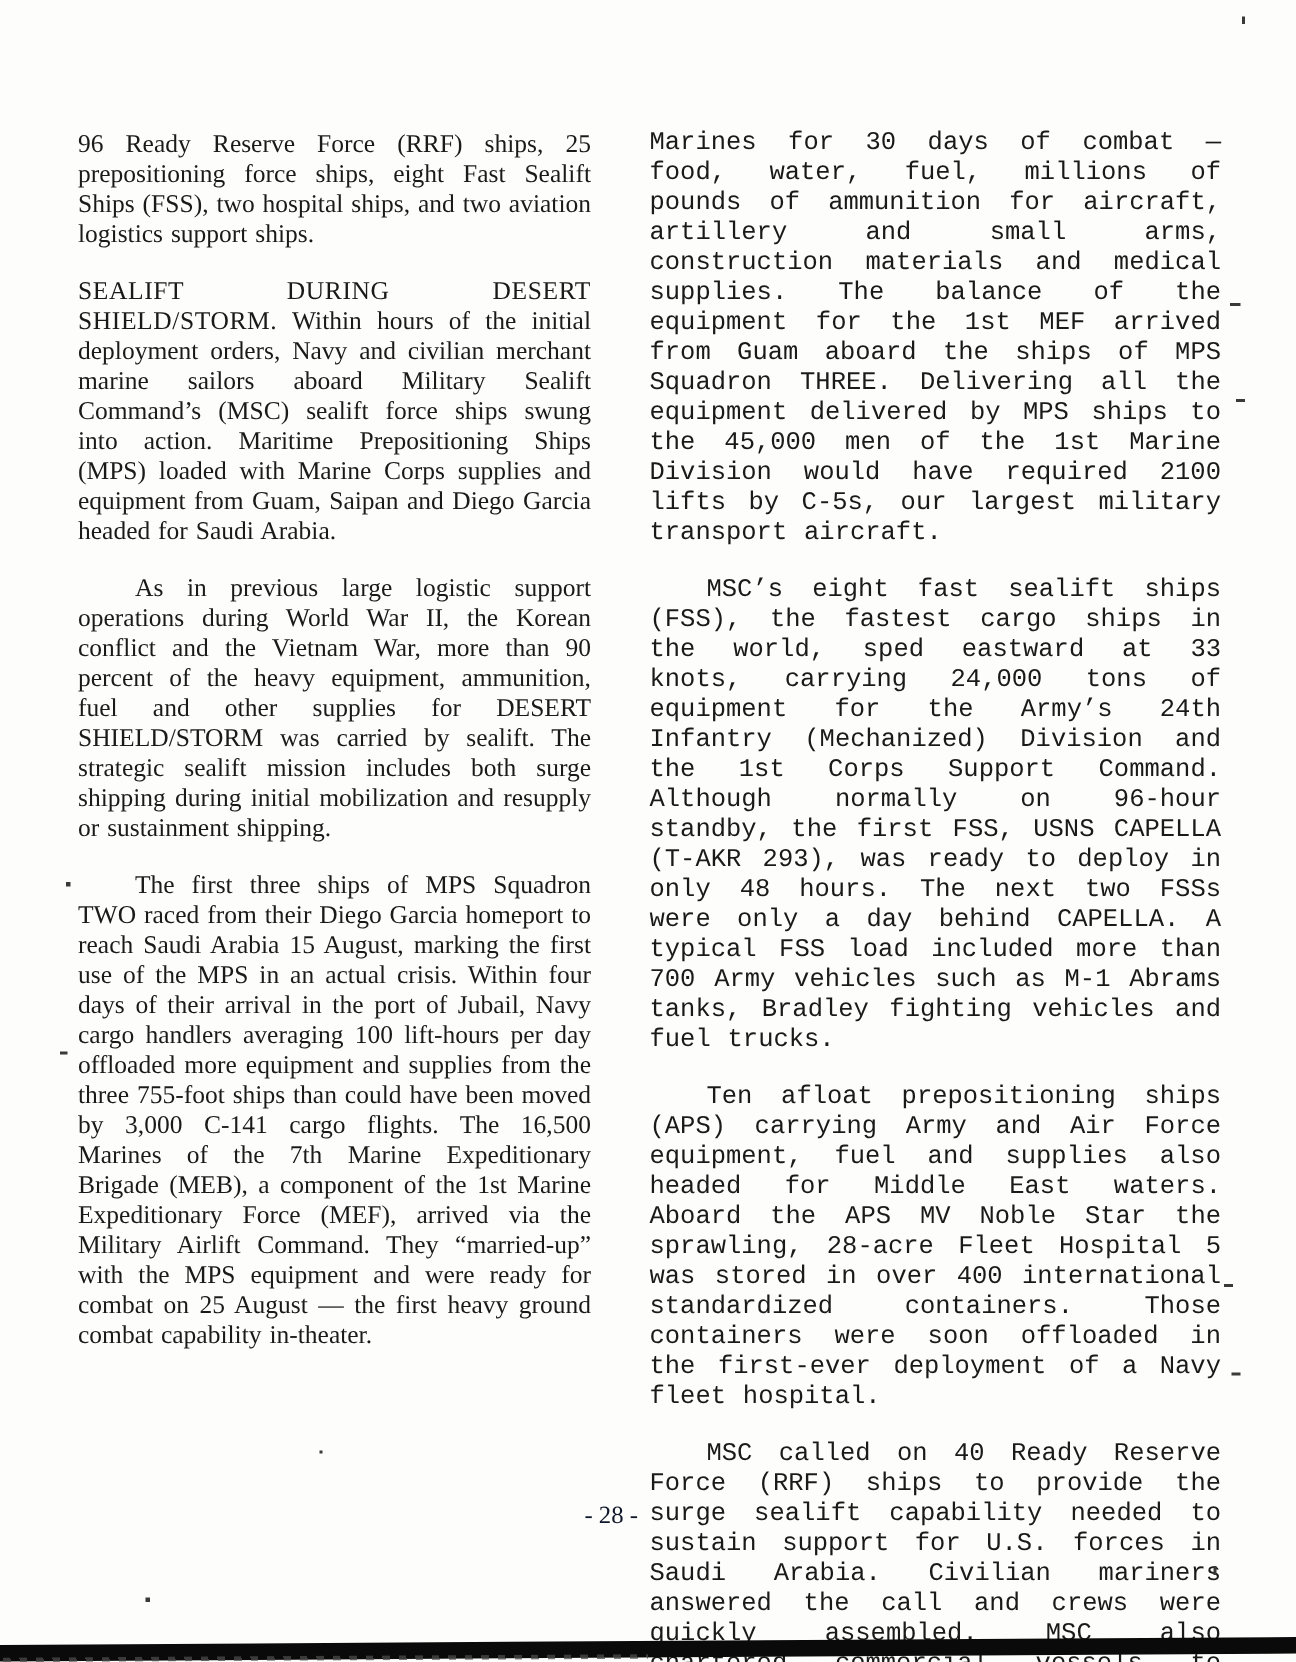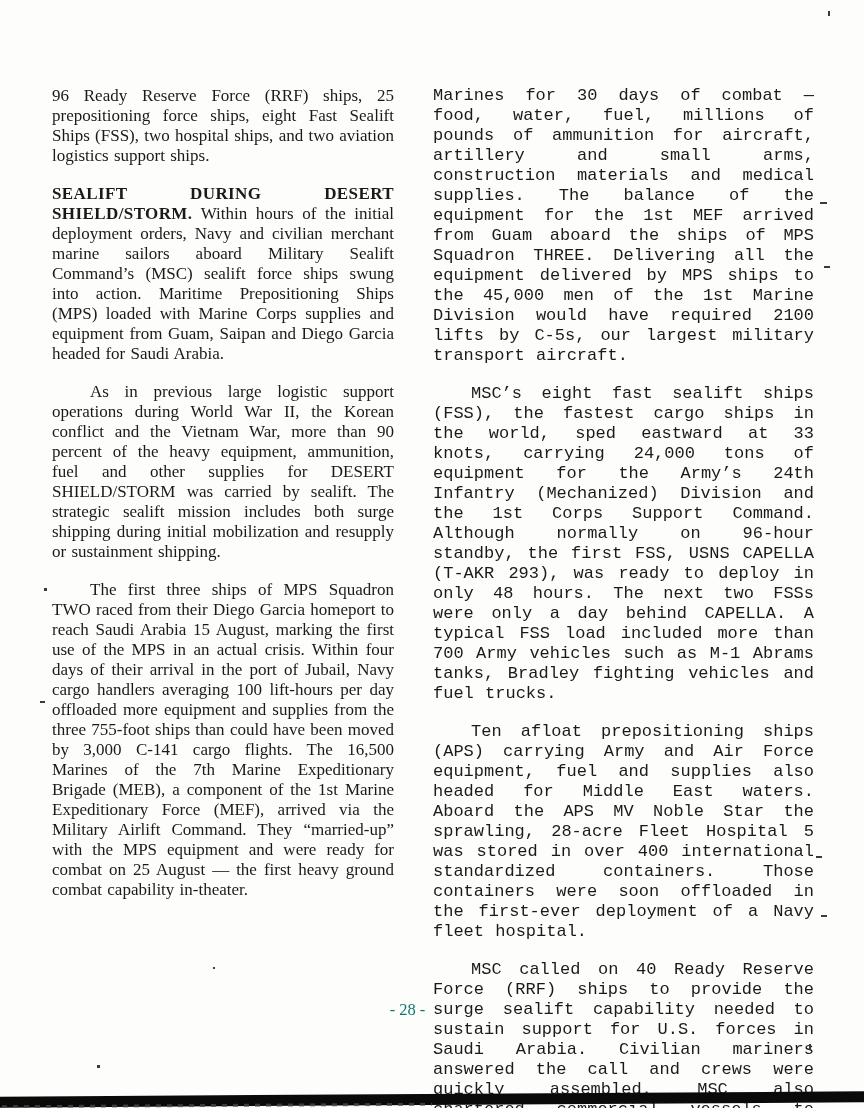--- a/index.html
+++ b/index.html
@@ -22,31 +22,31 @@
     text-align: justify;
     font-size: 17px;
     line-height: 20px;
     word-spacing: 0.06em;
   }
   .col-left  { left: 52px;  width: 342px; }
   .col-right { left: 433px; width: 381px; font-family: Liberation Mono, monospace; }
   .para { margin: 0 0 18px 0; }
   .para.indent { text-indent: 38px; }
   .lead {
-    font-weight: bold;
+    font-weight: normal;
     letter-spacing: 0.4px;
   }
   .page-number {
     position: absolute;
     top: 1000px;
     left: 315px;
     width: 185px;
     text-align: center;
     font-size: 16.5px;
-    color: #0f766e;
+    color: #0f172a;
   }
   
   .bottom-bar {
     position: absolute;
     top: 1094px;
     left: -6px;
     width: 878px;
     height: 11px;
     background: #0a0a0a;
     transform: rotate(-0.35deg);

